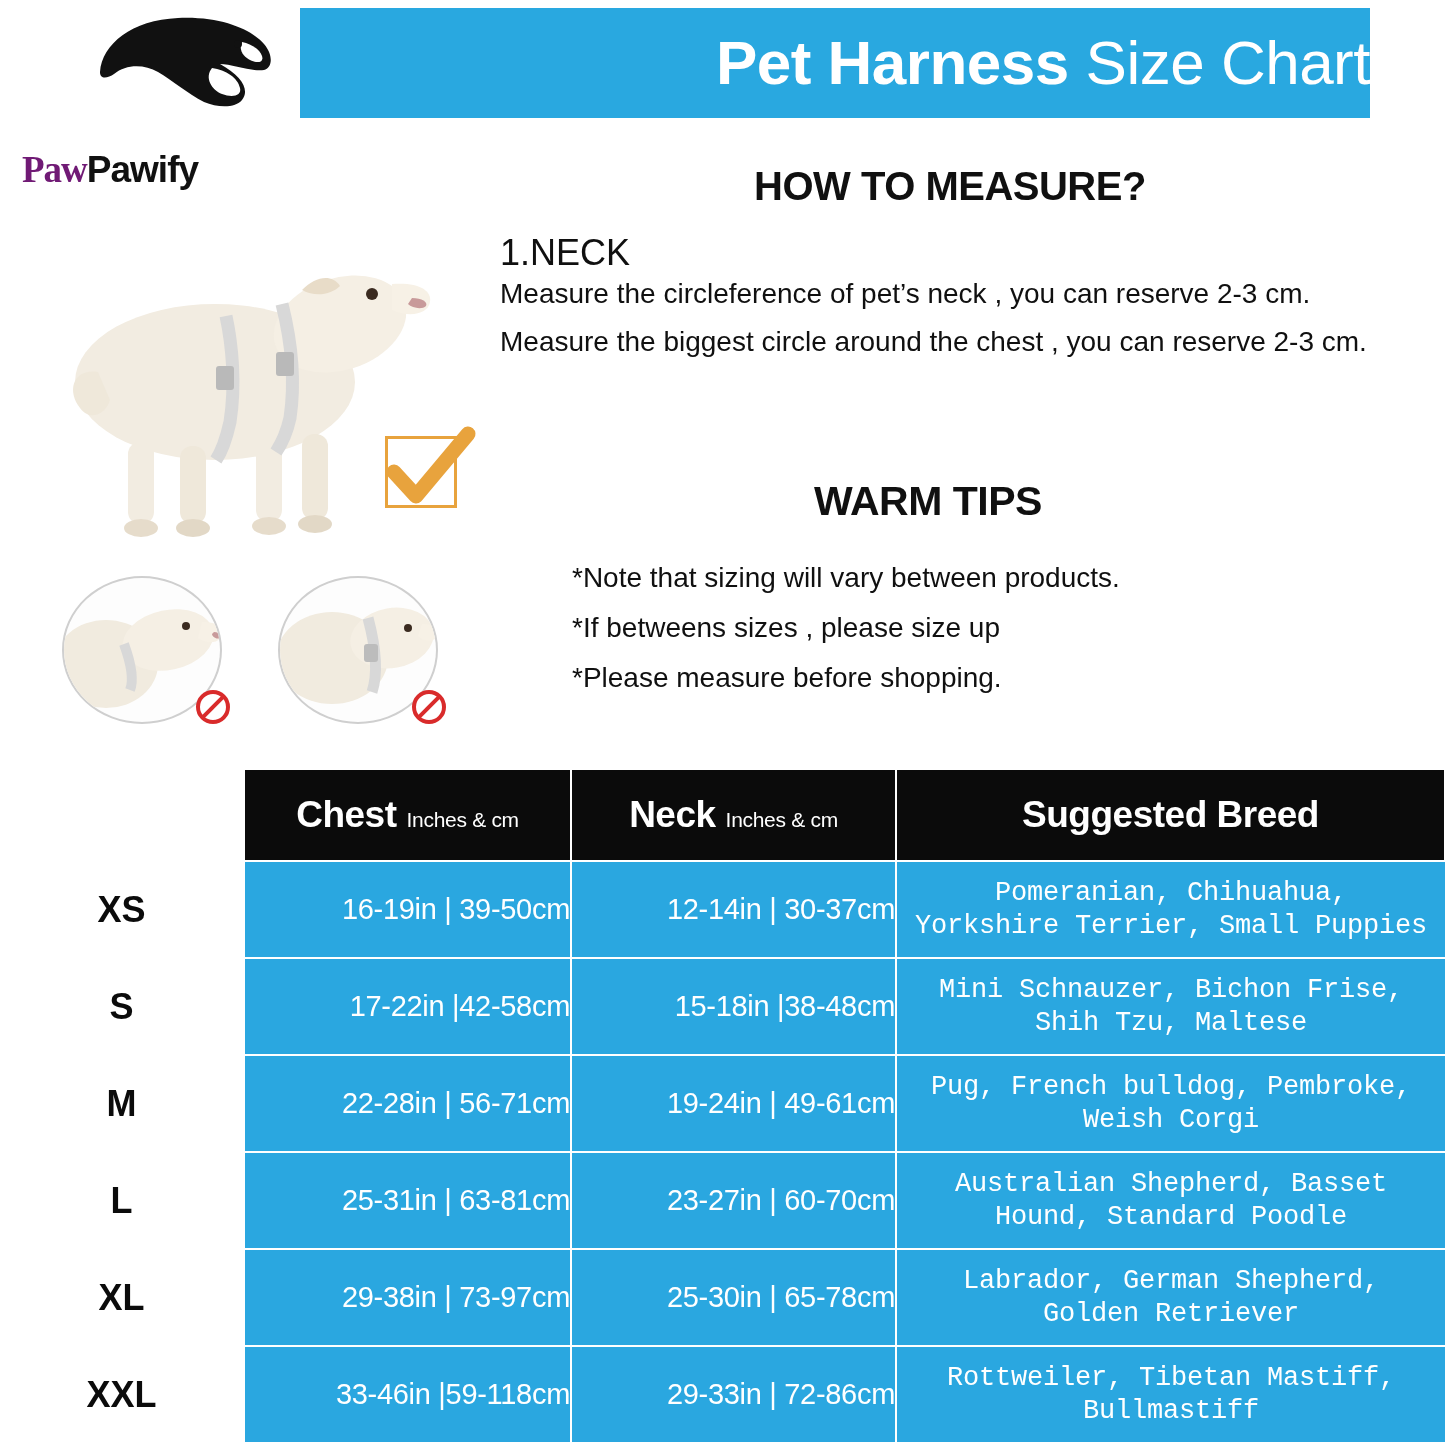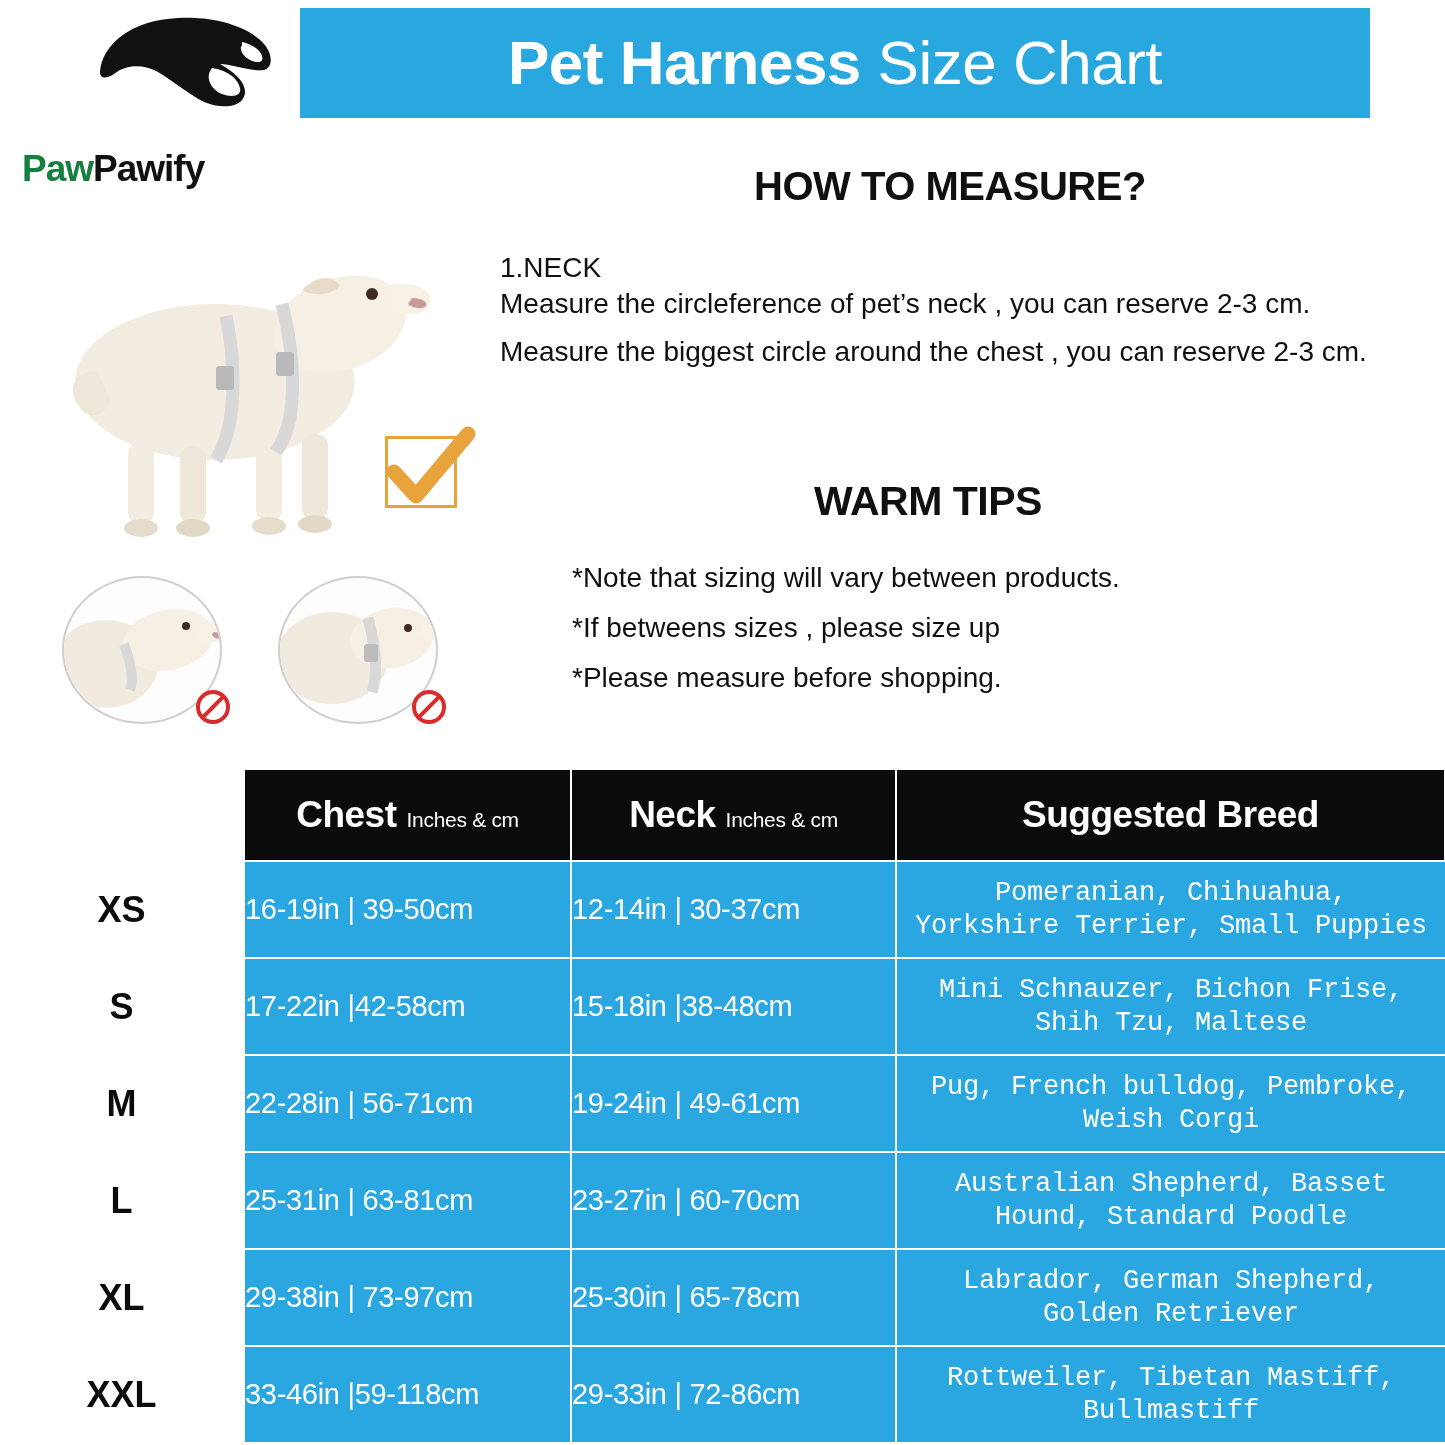--- a/index.html
+++ b/index.html
@@ -20,21 +20,21 @@
   
   .header-band {
     position: absolute;
     left: 300px;
     top: 8px;
     width: 1070px;
     height: 110px;
     background: #29a8e0;
     display: flex;
     align-items: center;
-    justify-content: center;
+    justify-content: flex-end;
   }
   .header-title {
     white-space: nowrap;
     color: #ffffff;
     font-size: 62px;
     line-height: 1;
     letter-spacing: -0.5px;
   }
   .header-title .bold { font-weight: bold; }
   .header-title .light { font-weight: normal; }
@@ -48,43 +48,42 @@
     height: 190px;
   }
   .logo-text {
     position: absolute;
     left: 8px;
     top: 138px;
     font-size: 37px;
     font-weight: bold;
     letter-spacing: -1px;
   }
-  .logo-text .blue { color: #15803d; }
+  .logo-text .blue { color: #701a75; font-family: Liberation Serif, serif; }
   .logo-text .dark { color: #111111; }
   .logo-dog { position: absolute; left: 78px; top: 4px; }
 
   
   .how-title {
     position: absolute;
     left: 470px;
     top: 164px;
     width: 960px;
     text-align: center;
     font-size: 40px;
     font-weight: bold;
     color: #101010;
     letter-spacing: -0.5px;
   }
   .measure-block { position: absolute; left: 500px; top: 232px; width: 930px; }
   .m-head {
-    font-size: 28px;
+    font-size: 36px;
     color: #101010;
     margin-bottom: 4px;
     font-weight: normal;
-    margin-top: 20px;
   }
   .m-body {
     font-size: 28px;
     color: #101010;
     margin-bottom: 16px;
     white-space: nowrap;
   }
 
   .warm-title {
     position: absolute;
@@ -212,21 +211,21 @@
     text-align: center;
     vertical-align: middle;
     height: 97px;
     border-left: none !important;
     margin-left: 9px;
   }
   .td-blue {
     background: #2aa7e0;
     color: #ffffff;
     font-size: 29px;
-    text-align: left;
+    text-align: right;
     vertical-align: middle;
     height: 97px;
     letter-spacing: -0.3px;
   }
   .td-breed {
     background: #2aa7e0;
     color: #ffffff;
     font-size: 27px;
     text-align: center;
     vertical-align: middle;

